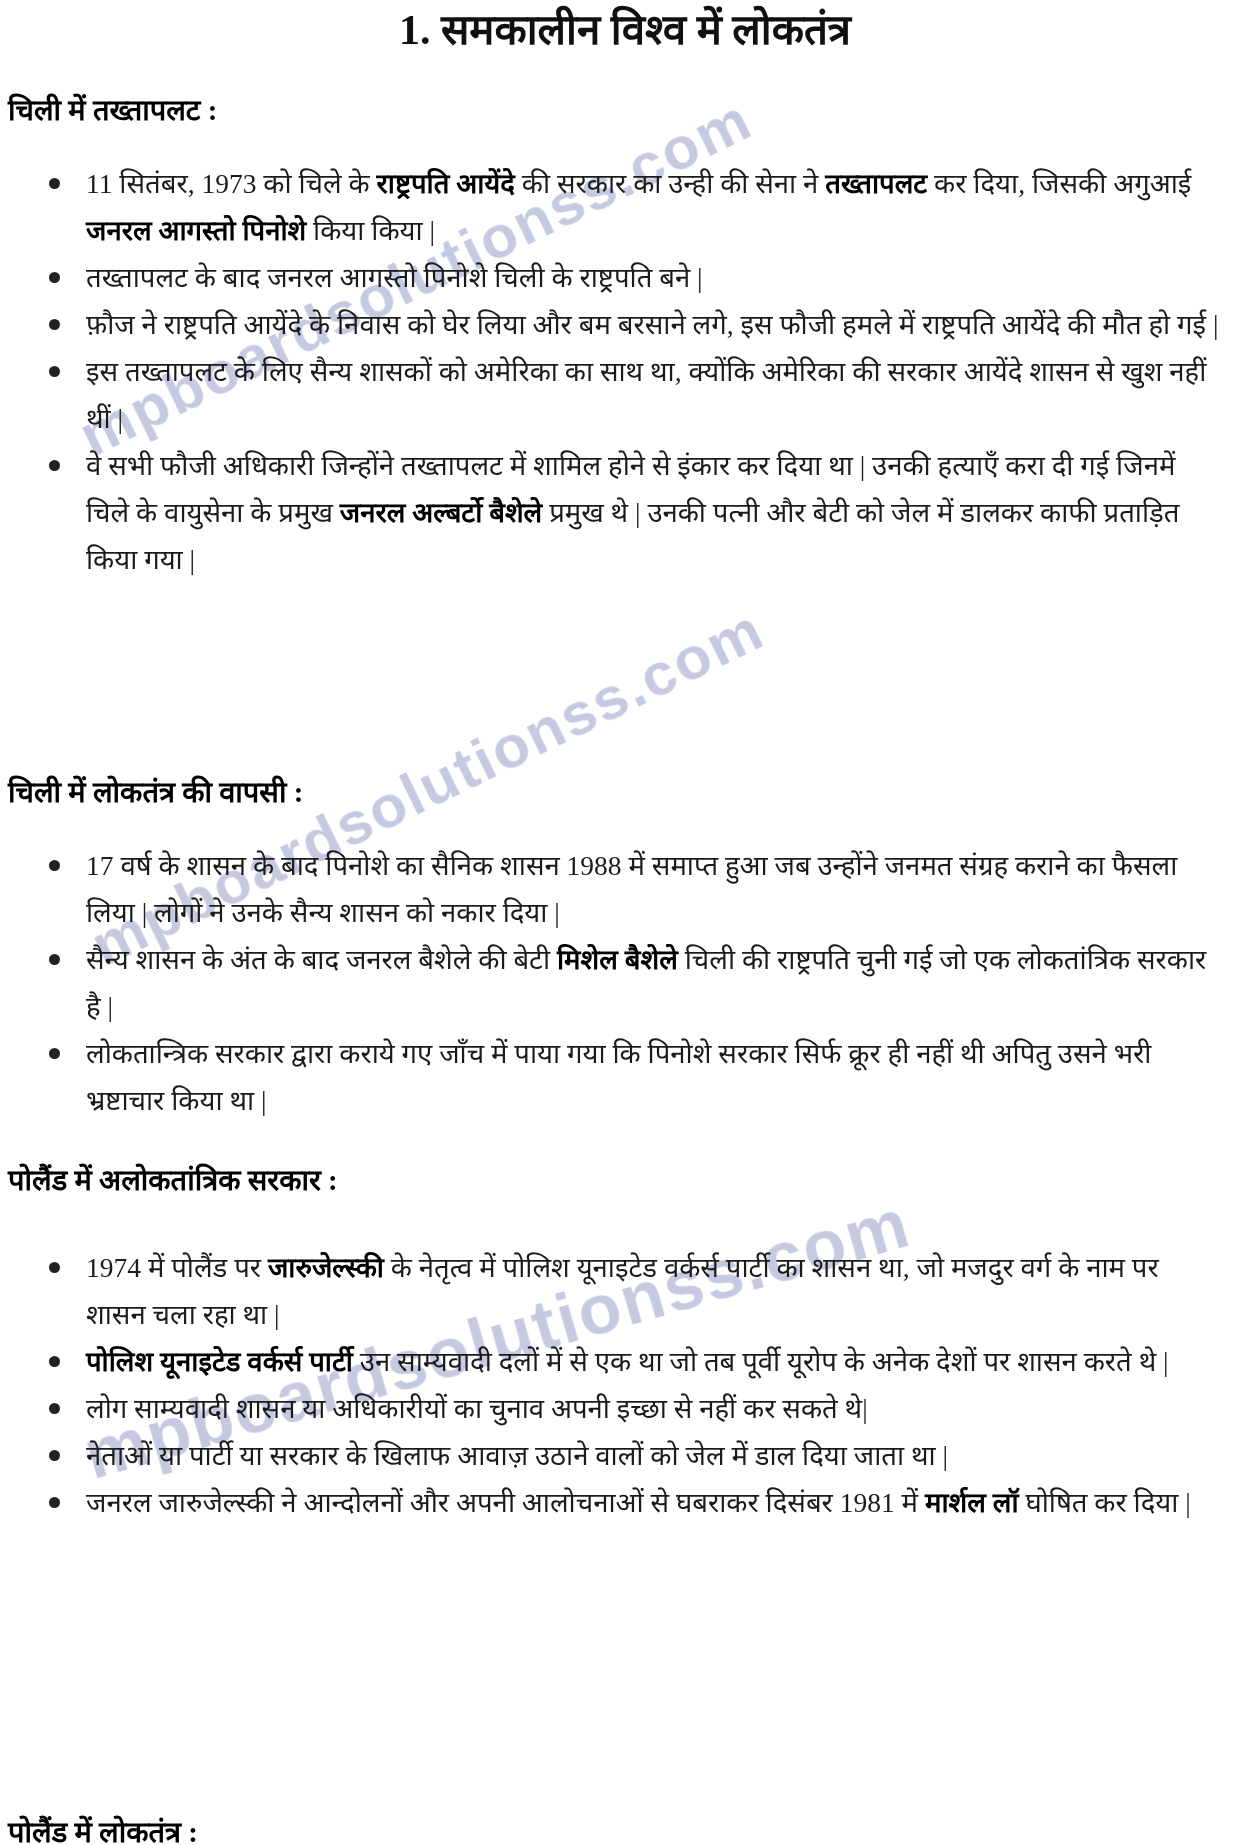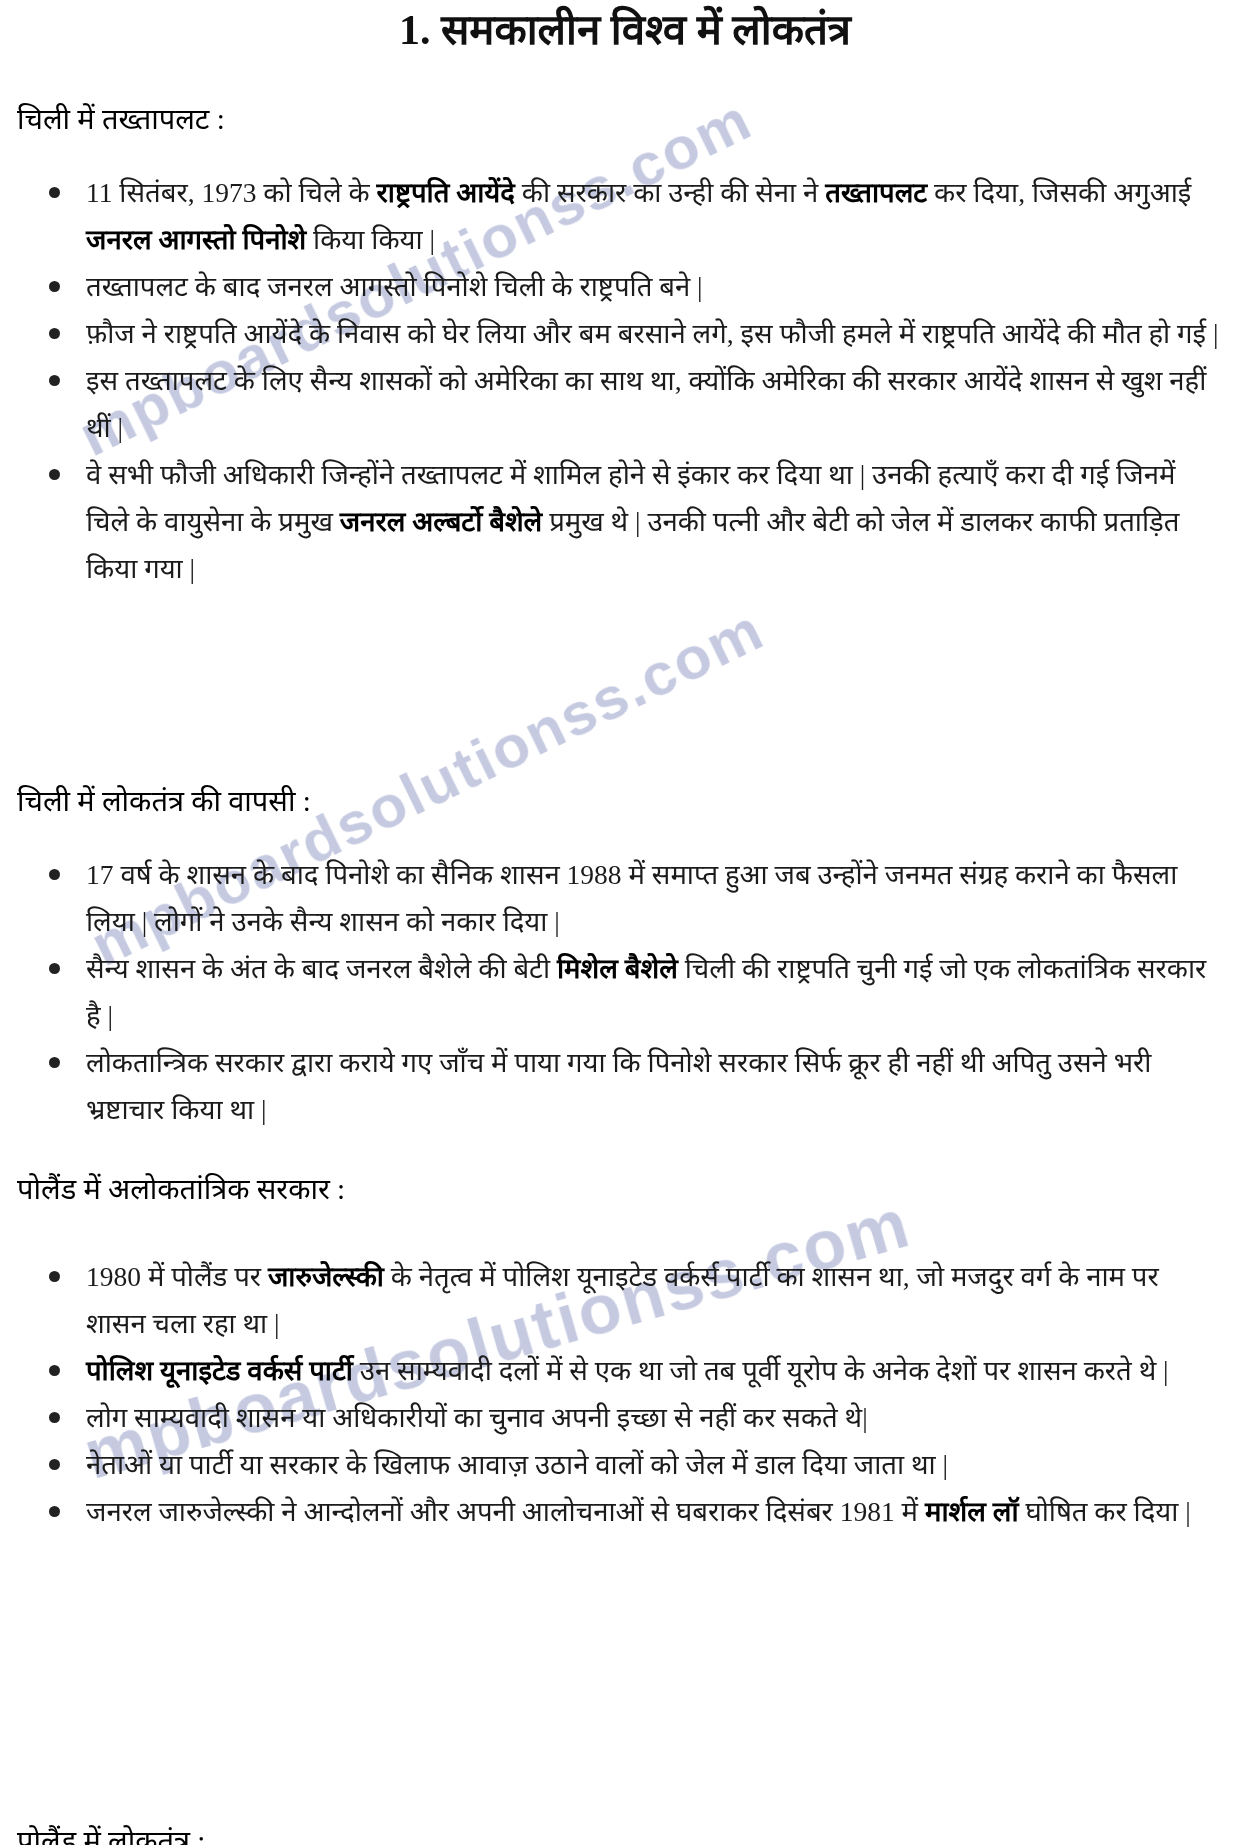--- a/index.html
+++ b/index.html
@@ -41,23 +41,23 @@
     text-align:center;
     font-size:42px; line-height:52px;
     font-weight:700; color:#101010;
   }
   .section { position:absolute; left:0; right:0; }
   .sec1 { top:84px; }
   .sec2 { top:766px; }
   .sec3 { top:1154px; }
   .sec4 { top:1806px; }
   h2.heading {
-    margin:17px;
+    margin:8px;
     font-size:29px; line-height:36px;
-    font-weight:400; color:#000;
+    font-weight:700; color:#000;
   }
   ul.bullets {
     margin:32px 0 0 0;
     padding:0 30px 0 86px;
     list-style:none;
   }
   .sec3 ul.bullets { margin-top:46px; }
   ul.bullets li {
     position:relative;
     font-size:27.5px;
@@ -102,21 +102,21 @@
       <ul class="bullets">
           <li><span>17 वर्ष के शासन के बाद पिनोशे का सैनिक शासन 1988 में समाप्त हुआ जब उन्होंने जनमत संग्रह कराने का फैसला लिया | लोगों ने उनके सैन्य शासन को नकार दिया |</span></li>
           <li><span>सैन्य शासन के अंत के बाद जनरल बैशेले की बेटी </span><span class="b">मिशेल बैशेले</span><span> चिली की राष्ट्रपति चुनी गई जो एक लोकतांत्रिक सरकार है |</span></li>
           <li><span>लोकतान्त्रिक सरकार द्वारा कराये गए जाँच में पाया गया कि पिनोशे सरकार सिर्फ क्रूर ही नहीं थी अपितु उसने भरी भ्रष्टाचार किया था |</span></li>
         </ul>
     </div>
 
     <div class="section sec3">
       <h2 class="heading">पोलैंड में अलोकतांत्रिक सरकार :</h2>
       <ul class="bullets">
-          <li><span>1980 में पोलैंड पर </span><span class="b">जारुजेल्स्की</span><span> के नेतृत्व में पोलिश यूनाइटेड वर्कर्स पार्टी का शासन था, जो मजदुर वर्ग के नाम पर शासन चला रहा था |</span></li>
+          <li><span>1974 में पोलैंड पर </span><span class="b">जारुजेल्स्की</span><span> के नेतृत्व में पोलिश यूनाइटेड वर्कर्स पार्टी का शासन था, जो मजदुर वर्ग के नाम पर शासन चला रहा था |</span></li>
           <li><span class="b">पोलिश यूनाइटेड वर्कर्स पार्टी</span><span> उन साम्यवादी दलों में से एक था जो तब पूर्वी यूरोप के अनेक देशों पर शासन करते थे |</span></li>
           <li><span>लोग साम्यवादी शासन या अधिकारीयों का चुनाव अपनी इच्छा से नहीं कर सकते थे|</span></li>
           <li><span>नेताओं या पार्टी या सरकार के खिलाफ आवाज़ उठाने वालों को जेल में डाल दिया जाता था |</span></li>
           <li><span>जनरल जारुजेल्स्की ने आन्दोलनों और अपनी आलोचनाओं से घबराकर दिसंबर 1981 में </span><span class="b">मार्शल लॉ</span><span> घोषित कर दिया |</span></li>
         </ul>
     </div>
 
     <div class="section sec4">
       <h2 class="heading">पोलैंड में लोकतंत्र :</h2>
       <ul class="bullets"></ul>

